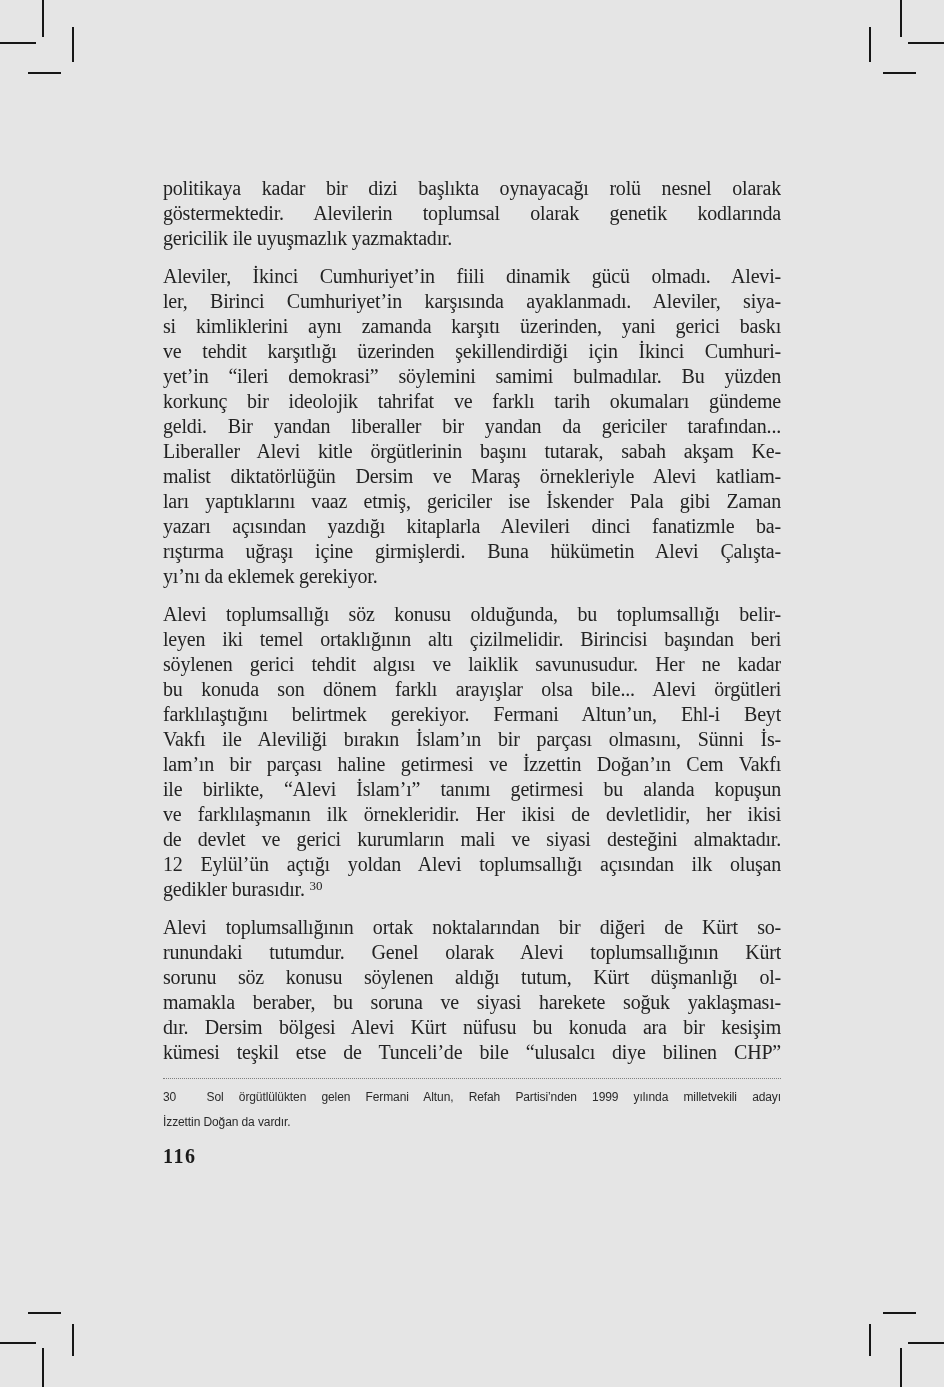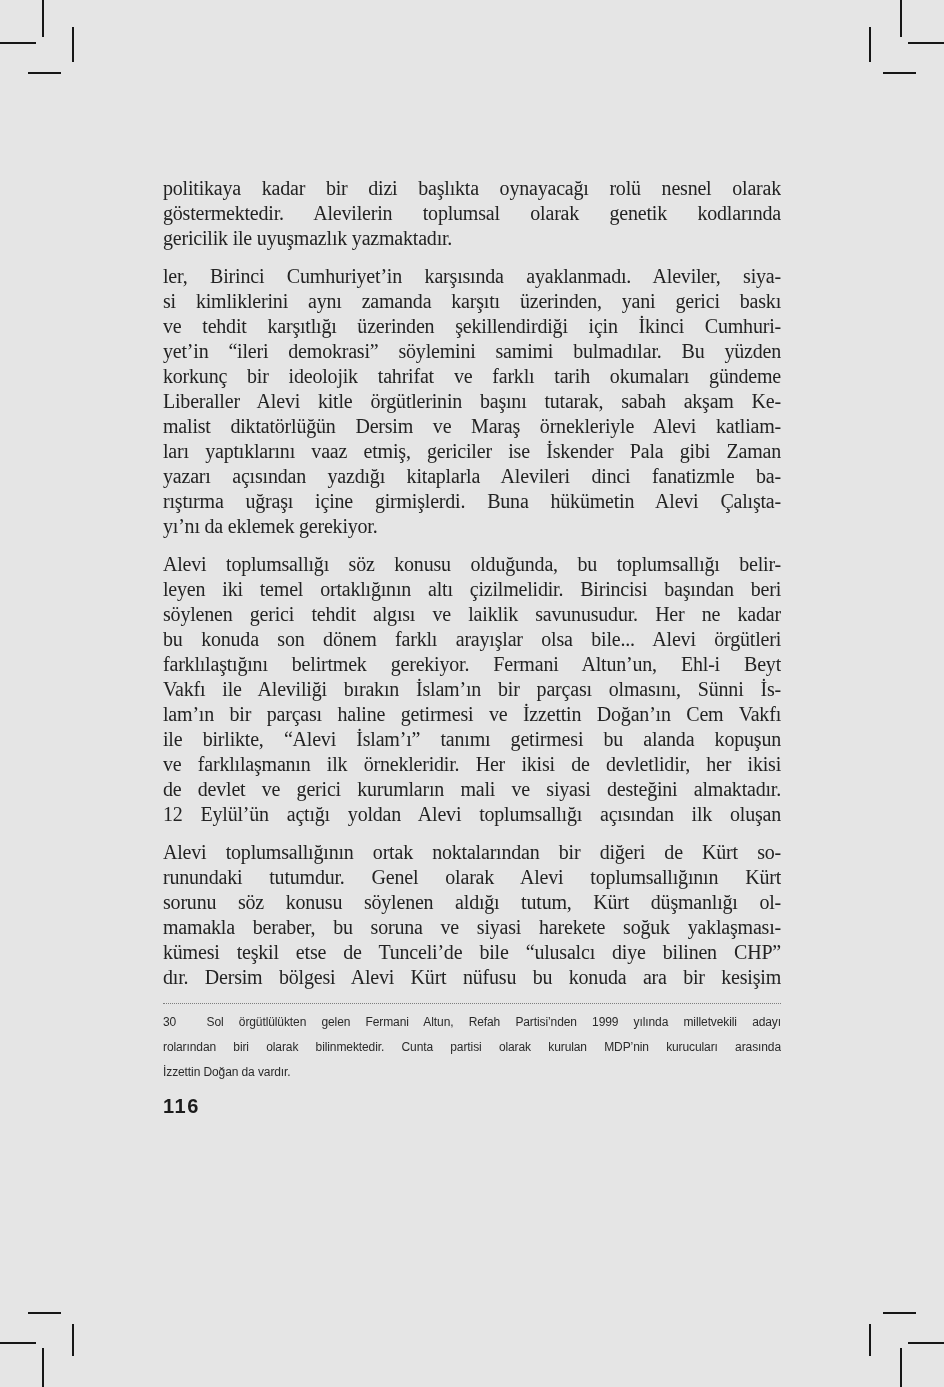--- a/index.html
+++ b/index.html
@@ -48,21 +48,21 @@
   .footnote .line {
     font-family: "Liberation Sans", sans-serif;
     font-size: 12px;
     line-height: 25px;
     height: 25px;
     color: #2a2a2a;
     letter-spacing: -0.1px;
   }
   .page-number {
     margin-top: 10px;
-    font-family: Liberation Sans, sans-serif;
+    font-family: Liberation Serif, serif;
     font-weight: bold;
     font-size: 20px;
     letter-spacing: 1.5px;
     color: #1b1b1b;
   }
 </style>
 </head>
 <body>
 
 <div class="page">
@@ -88,56 +88,58 @@
   <div class="mark" style="left:900px; top:1348px; width:2px; height:39px;"></div>
 
   <main class="text-block">
     <div id="body-paragraphs">
         <div class="paragraph">
           <div class="line">politikaya kadar bir dizi başlıkta oynayacağı rolü nesnel olarak</div>
           <div class="line">göstermektedir. Alevilerin toplumsal olarak genetik kodlarında</div>
           <div class="line last">gericilik ile uyuşmazlık yazmaktadır.</div>
         </div>
         <div class="paragraph">
+          <div class="line">Aleviler, İkinci Cumhuriyet’in fiili dinamik gücü olmadı. Alevi-</div>
           <div class="line">ler, Birinci Cumhuriyet’in karşısında ayaklanmadı. Aleviler, siya-</div>
           <div class="line">si kimliklerini aynı zamanda karşıtı üzerinden, yani gerici baskı</div>
           <div class="line">ve tehdit karşıtlığı üzerinden şekillendirdiği için İkinci Cumhuri-</div>
           <div class="line">yet’in “ileri demokrasi” söylemini samimi bulmadılar. Bu yüzden</div>
           <div class="line">korkunç bir ideolojik tahrifat ve farklı tarih okumaları gündeme</div>
+          <div class="line">geldi. Bir yandan liberaller bir yandan da gericiler tarafından...</div>
           <div class="line">Liberaller Alevi kitle örgütlerinin başını tutarak, sabah akşam Ke-</div>
           <div class="line">malist diktatörlüğün Dersim ve Maraş örnekleriyle Alevi katliam-</div>
           <div class="line">ları yaptıklarını vaaz etmiş, gericiler ise İskender Pala gibi Zaman</div>
           <div class="line">yazarı açısından yazdığı kitaplarla Alevileri dinci fanatizmle ba-</div>
           <div class="line">rıştırma uğraşı içine girmişlerdi. Buna hükümetin Alevi Çalışta-</div>
           <div class="line last">yı’nı da eklemek gerekiyor.</div>
         </div>
         <div class="paragraph">
           <div class="line">Alevi toplumsallığı söz konusu olduğunda, bu toplumsallığı belir-</div>
           <div class="line">leyen iki temel ortaklığının altı çizilmelidir. Birincisi başından beri</div>
           <div class="line">söylenen gerici tehdit algısı ve laiklik savunusudur. Her ne kadar</div>
           <div class="line">bu konuda son dönem farklı arayışlar olsa bile... Alevi örgütleri</div>
           <div class="line">farklılaştığını belirtmek gerekiyor. Fermani Altun’un, Ehl-i Beyt</div>
           <div class="line">Vakfı ile Aleviliği bırakın İslam’ın bir parçası olmasını, Sünni İs-</div>
           <div class="line">lam’ın bir parçası haline getirmesi ve İzzettin Doğan’ın Cem Vakfı</div>
           <div class="line">ile birlikte, “Alevi İslam’ı” tanımı getirmesi bu alanda kopuşun</div>
           <div class="line">ve farklılaşmanın ilk örnekleridir. Her ikisi de devletlidir, her ikisi</div>
           <div class="line">de devlet ve gerici kurumların mali ve siyasi desteğini almaktadır.</div>
           <div class="line">12 Eylül’ün açtığı yoldan Alevi toplumsallığı açısından ilk oluşan</div>
+          <div class="line last">gedikler burasıdır.&nbsp;<sup class="fnref">30</sup></div>
         </div>
         <div class="paragraph">
           <div class="line">Alevi toplumsallığının ortak noktalarından bir diğeri de Kürt so-</div>
           <div class="line">runundaki tutumdur. Genel olarak Alevi toplumsallığının Kürt</div>
           <div class="line">sorunu söz konusu söylenen aldığı tutum, Kürt düşmanlığı ol-</div>
           <div class="line">mamakla beraber, bu soruna ve siyasi harekete soğuk yaklaşması-</div>
+          <div class="line">dır. Dersim bölgesi Alevi Kürt nüfusu bu konuda ara bir kesişim</div>
           <div class="line">kümesi teşkil etse de Tunceli’de bile “ulusalcı diye bilinen CHP”</div>
-          <div class="line">dır. Dersim bölgesi Alevi Kürt nüfusu bu konuda ara bir kesişim</div>
         </div>
       </div>
     <hr class="footnote-rule">
     <div id="footnote" class="footnote">
         <div class="line">30&nbsp;&nbsp;Sol örgütlülükten gelen Fermani Altun, Refah Partisi’nden 1999 yılında milletvekili adayı</div>
-        <div class="line">rolarından biri olarak bilinmektedir. Cunta partisi olarak kurulan MDP’nin kurucuları arasında</div>
         <div class="line last">İzzettin Doğan da vardır.</div>
       </div>
     <div class="page-number">116</div>
   </main>
 
 </div>
 
 </body></html>

